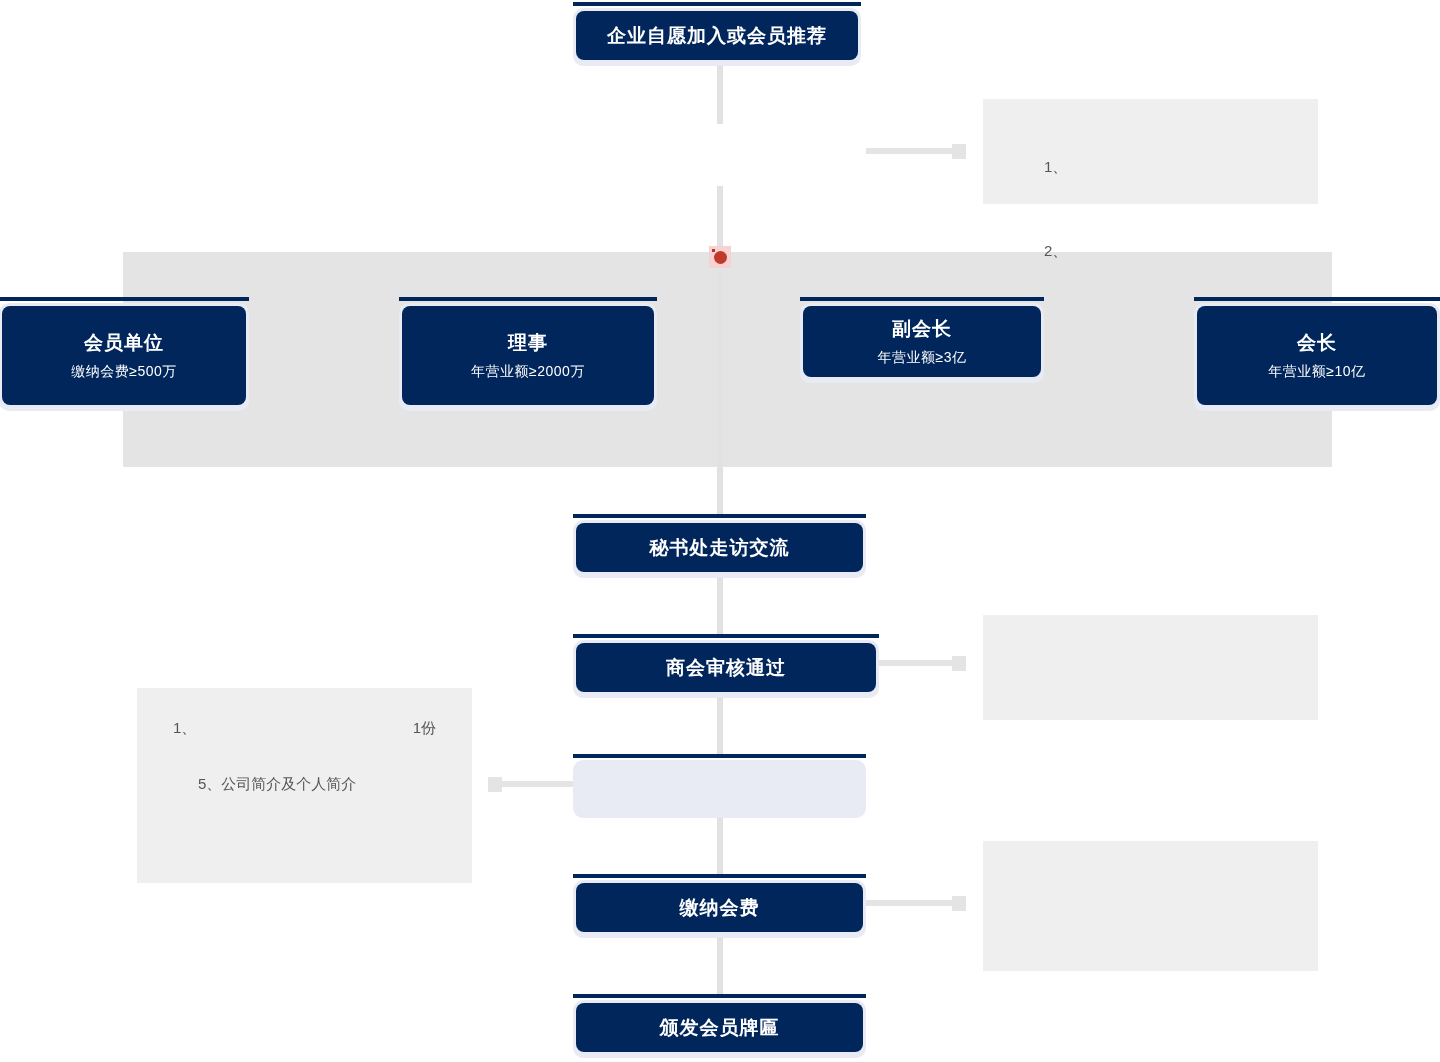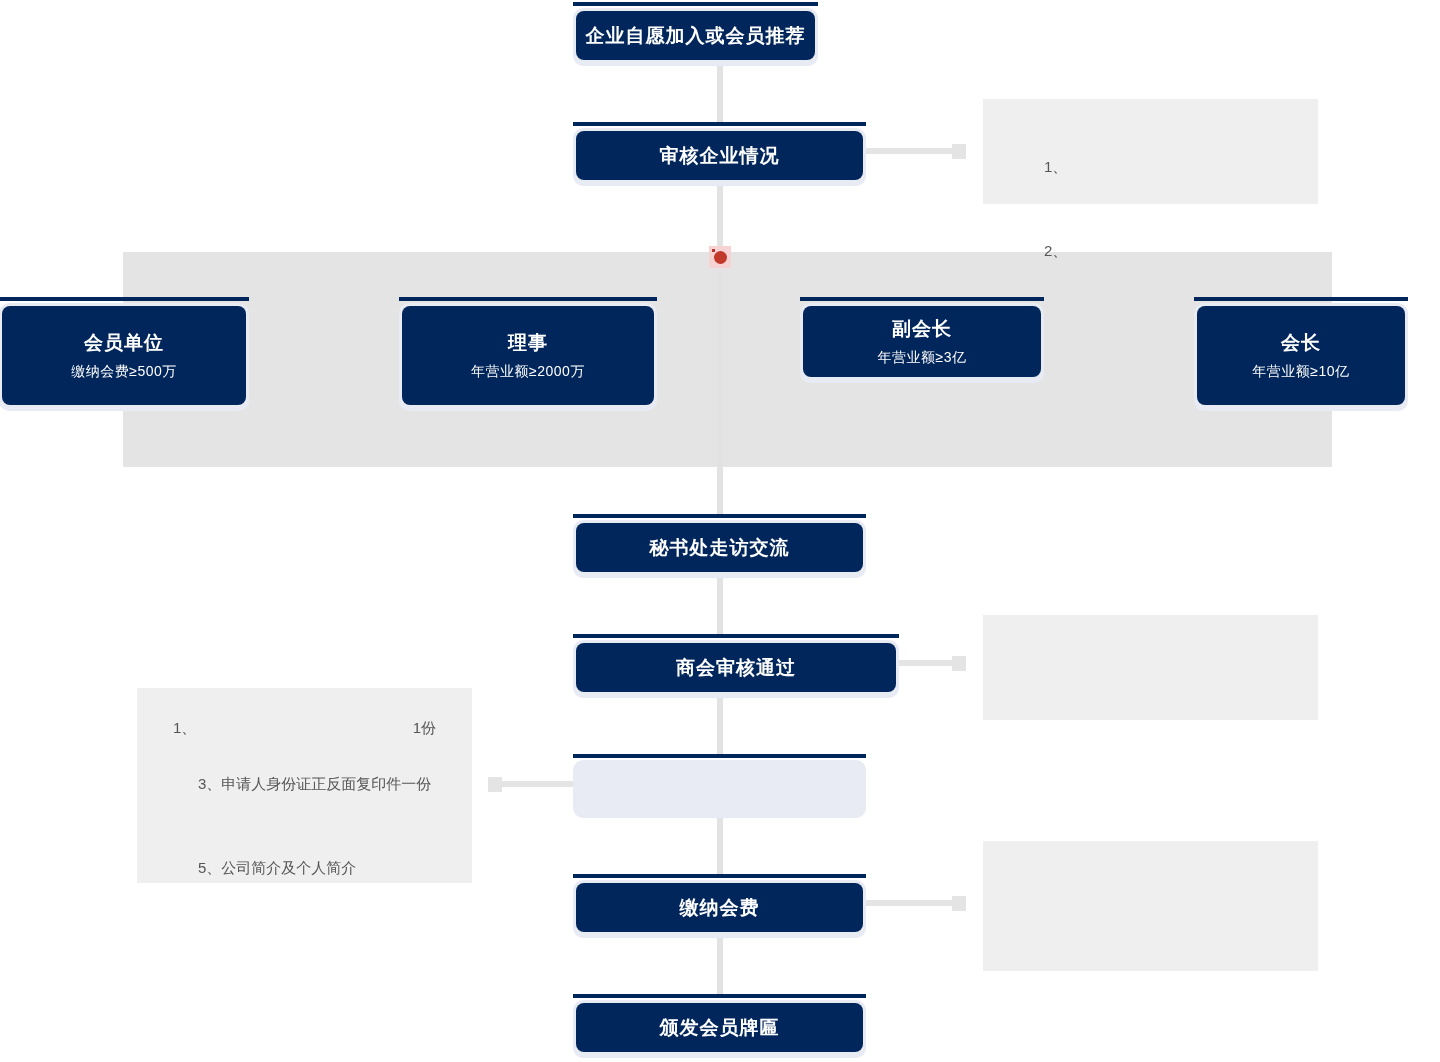--- a/index.html
+++ b/index.html
@@ -176,45 +176,38 @@
 
   <div class="h-line" style="left:866px; top:660px; width:100px;"></div>
   <div class="h-cap" style="left:952px; top:656px;"></div>
 
   <div class="h-line" style="left:866px; top:900px; width:100px;"></div>
   <div class="h-cap" style="left:952px; top:896px;"></div>
 
   <div class="h-line" style="left:490px; top:781px; width:90px;"></div>
   <div class="h-cap" style="left:488px; top:777px;"></div>
 
-  <div class="node" style="left:573px; top:2px; width:245px; height:64px;">
+  <div class="node" style="left:573px; top:2px; width:288px; height:64px;">
     <div class="accent"></div>
     <div class="frame"></div>
     <div class="inner">
       <div class="title">企业自愿加入或会员推荐</div>
     </div>
   </div>
 
-  <div class="node" style="left:573px; top:122px; width:293px; height:64px;">
-    <div class="accent"></div>
-    <div class="frame"></div>
-    <div class="inner">
-      <div class="title">审核企业情况</div>
-    </div>
-  </div>
 
   <div class="node" style="left:573px; top:514px; width:293px; height:64px;border-radius:9px;">
     <div class="accent"></div>
     <div class="frame"></div>
     <div class="inner">
       <div class="title">秘书处走访交流</div>
     </div>
   </div>
 
-  <div class="node" style="left:573px; top:634px; width:306px; height:64px;padding-left:20px;">
+  <div class="node" style="left:573px; top:634px; width:306px; height:64px;">
     <div class="accent"></div>
     <div class="frame"></div>
     <div class="inner">
       <div class="title">商会审核通过</div>
     </div>
   </div>
 
   <div class="node" style="left:573px; top:754px; width:293px; height:64px;">
     <div class="accent"></div>
     <div class="frame"></div>
@@ -256,21 +249,21 @@
 
   <div class="node tier" style="left:800px; top:297px; width:244px; height:86px;">
     <div class="accent"></div>
     <div class="frame"></div>
     <div class="inner">
       <div class="title">副会长</div>
       <div class="subtitle">年营业额≥3亿</div>
     </div>
   </div>
 
-  <div class="node tier" style="left:1194px; top:297px; width:214px; height:114px;border-radius:13px;">
+  <div class="node tier" style="left:1194px; top:297px; width:246px; height:114px;border-radius:13px;">
     <div class="accent"></div>
     <div class="frame"></div>
     <div class="inner">
       <div class="title">会长</div>
       <div class="subtitle">年营业额≥10亿</div>
     </div>
   </div>
 
   <div class="marker" style="left:709px; top:246px;">
     <div class="pin"></div>
@@ -289,20 +282,17 @@
   <div class="note-panel" style="left:983px; top:615px; width:335px; height:105px;"></div>
 
   <div class="note-panel" style="left:983px; top:841px; width:335px; height:130px;"></div>
 
   <div class="note-panel" style="left:137px; top:688px; width:335px; height:195px;">
     <div class="note-line spread">
       <span>1、</span>
       <span class="tail">1份</span>
     </div>
     <div class="note-line">
-      <span>3、</span><span>申请人身份证正反面复印件一份</span>
-    </div>
-    <div class="note-line">
       <span>5、</span><span>公司简介及个人简介</span>
     </div>
   </div>
 
 </div>
 
 </body></html>

